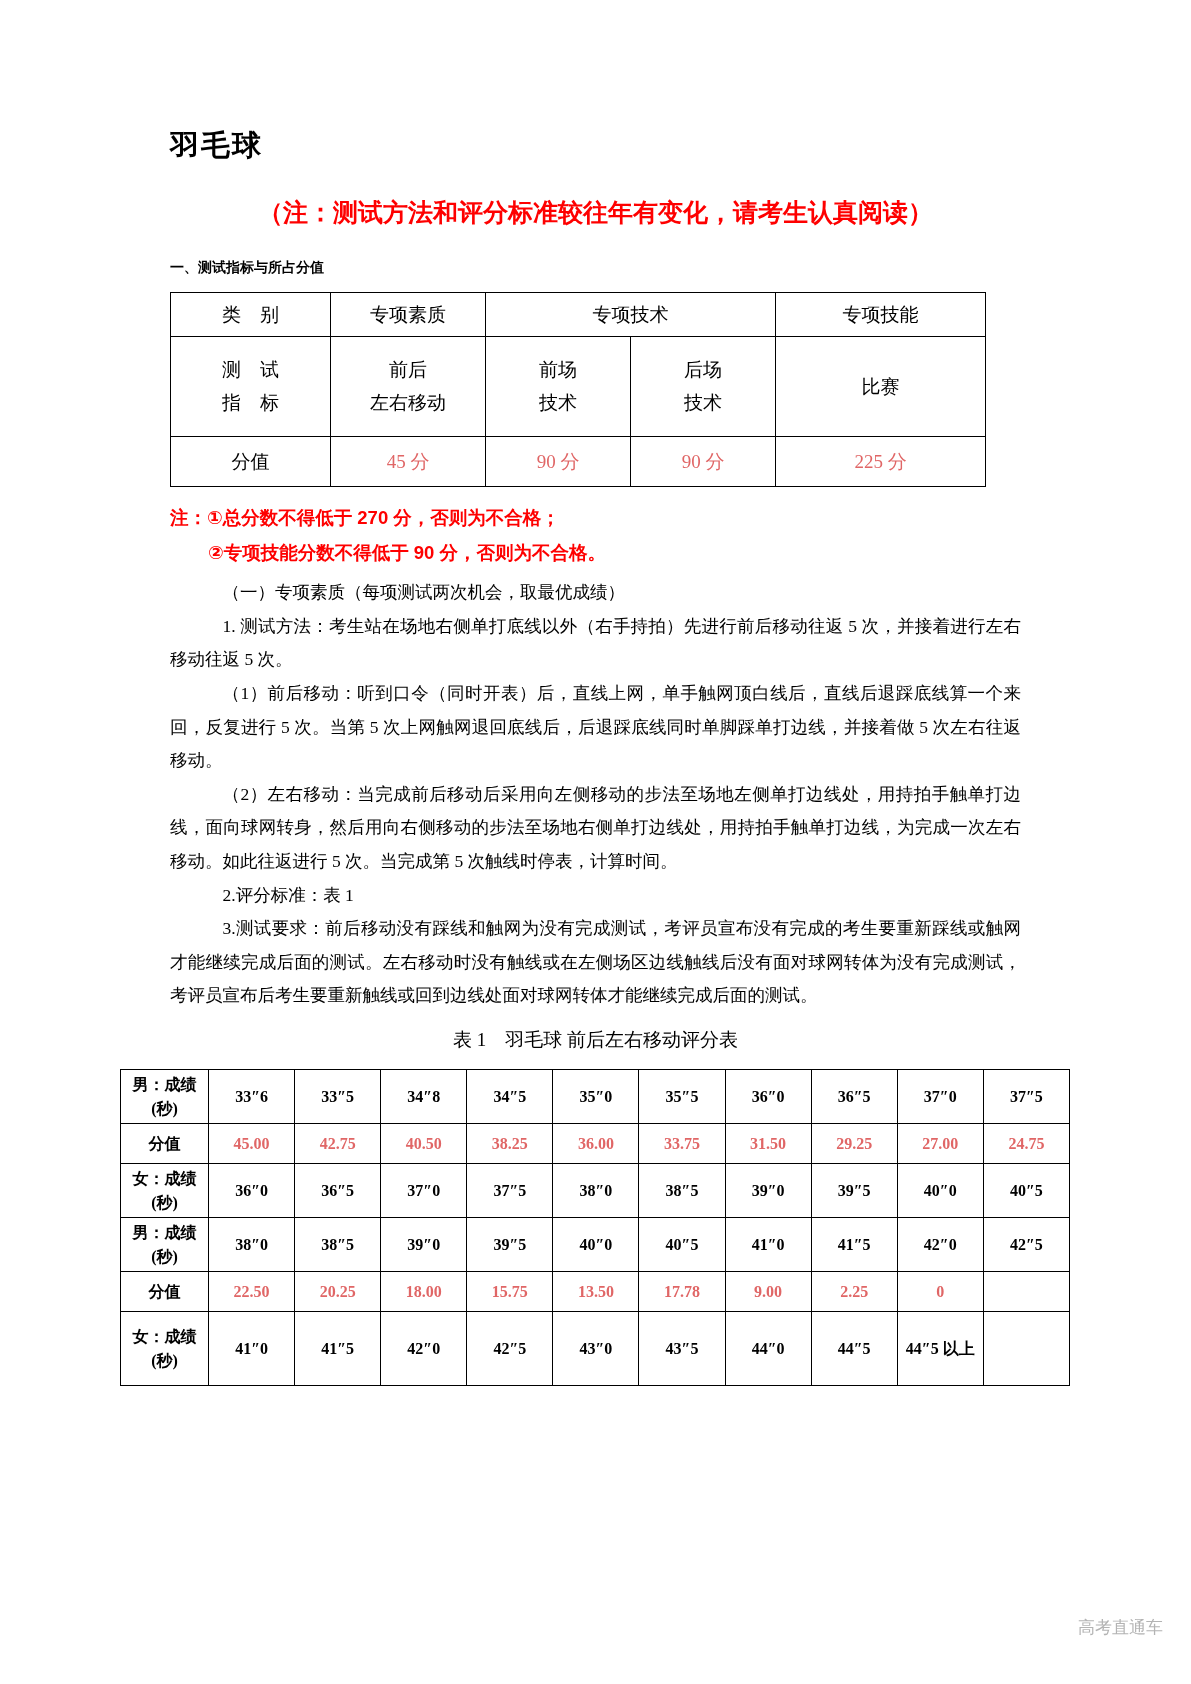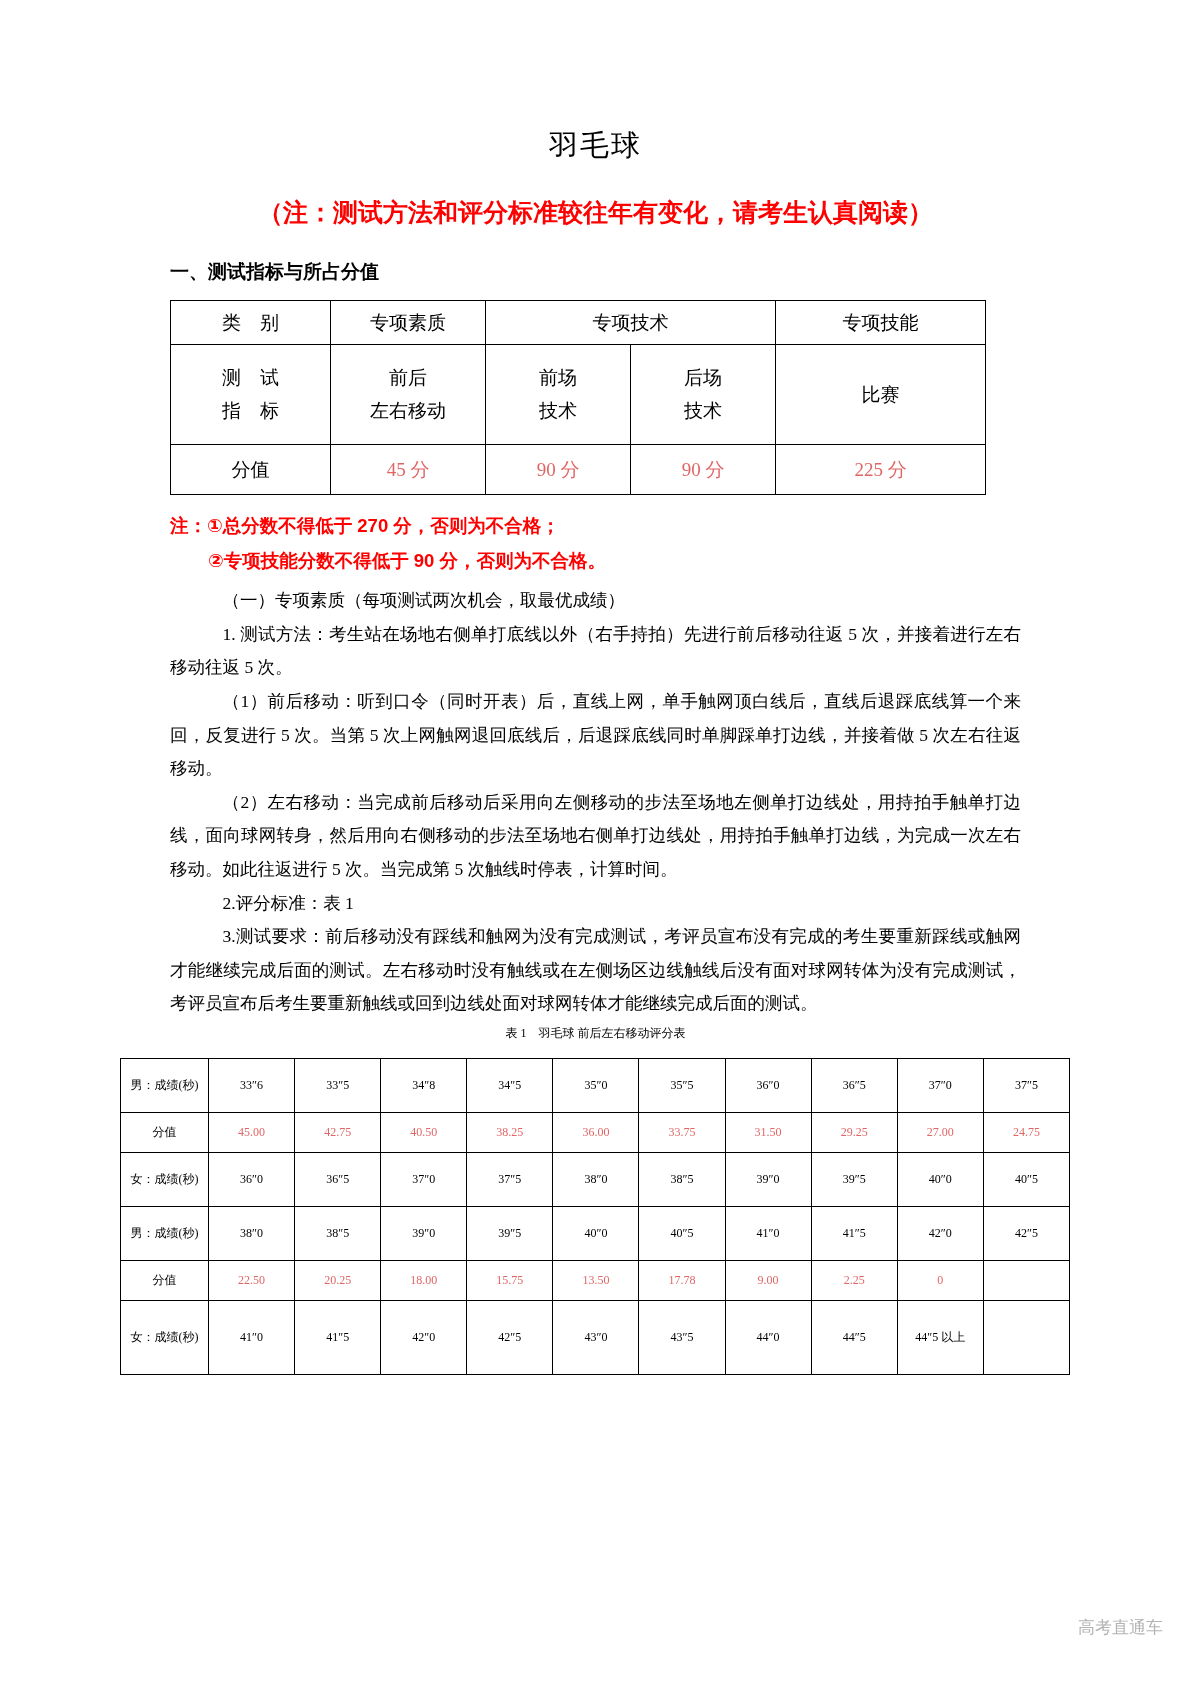--- a/index.html
+++ b/index.html
@@ -10,37 +10,37 @@
     height: 1684px;
     margin: 0 auto;
     background: #ffffff;
     color: #000;
     font-family: "Liberation Serif", "DejaVu Serif", serif;
     overflow: hidden;
   }
   .content { padding: 126px 170px 0 170px; }
 
   .doc-title {
-    text-align: center;
+    text-align: left;
     font-size: 29px;
-    font-weight: normal;
+    font-weight: bold;
     letter-spacing: 2px;
     font-family: "Liberation Serif", "DejaVu Serif", serif;
   }
   .doc-notice {
     margin-top: 30px;
     text-align: center;
     font-size: 25px;
     font-weight: bold;
     color: #fe0000;
     font-family: "Liberation Sans", "DejaVu Sans", sans-serif;
   }
   .sec-heading {
     margin-top: 30px;
-    font-size: 19px;
+    font-size: 14px;
     font-weight: bold;
     font-family: "Liberation Sans", "DejaVu Sans", sans-serif;
   }
   .sec-heading.second { margin-top: 8px; }
 
   table.indicator-table {
     margin-top: 15px;
     width: 815px;
     border-collapse: collapse;
     table-layout: fixed;
@@ -70,32 +70,33 @@
 
   .paragraphs { margin-top: 6px; }
   .paragraphs p {
     font-size: 17.5px;
     line-height: 1.92;
     text-align: justify;
     text-indent: 3em;
   }
 
   .table-caption {
-    margin-top: 4px;
-    text-align: center;
-    font-size: 12px;
+    margin-top: 14px;
+    text-align: center;
+    font-size: 19px;
   }
 
   table.score-table {
     margin-top: 16px;
     margin-left: -50px;
     width: 950px;
     border-collapse: collapse;
     table-layout: fixed;
-    font-size: 12px;
+    font-size: 16px;
+    font-weight: bold;
   }
   table.score-table td {
     border: 1.5px solid #000;
     text-align: center;
     vertical-align: middle;
     padding: 2px 3px;
     line-height: 1.45;
   }
   table.score-table td.row-label { line-height: 1.45; }
   table.score-table tr.time-row td { height: 54px; }

